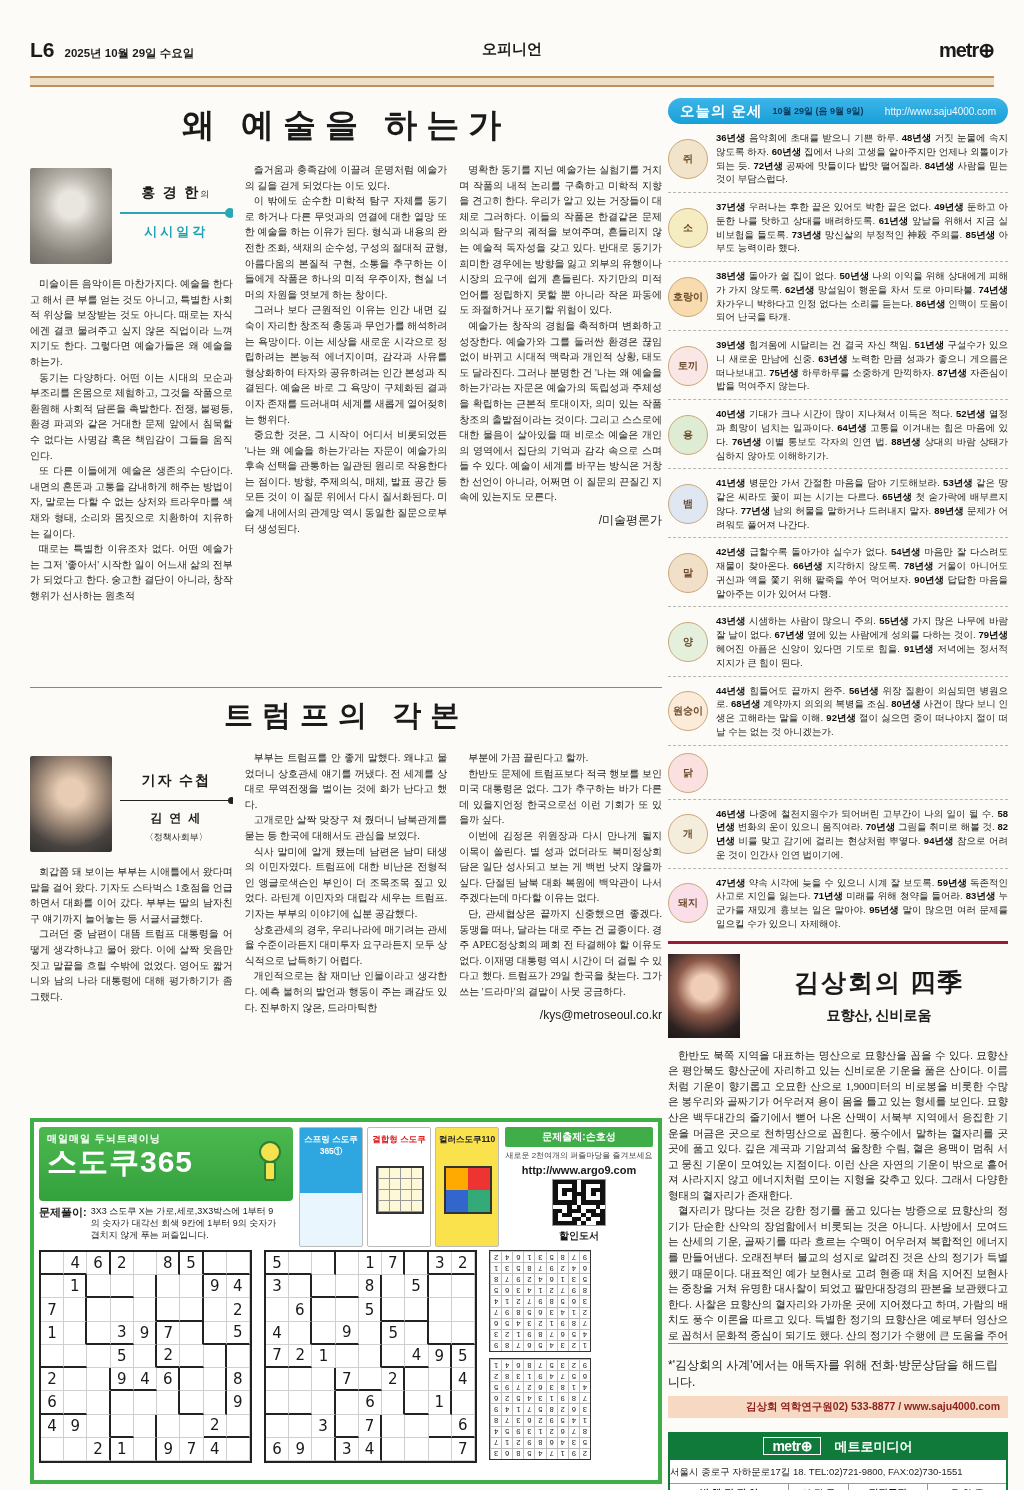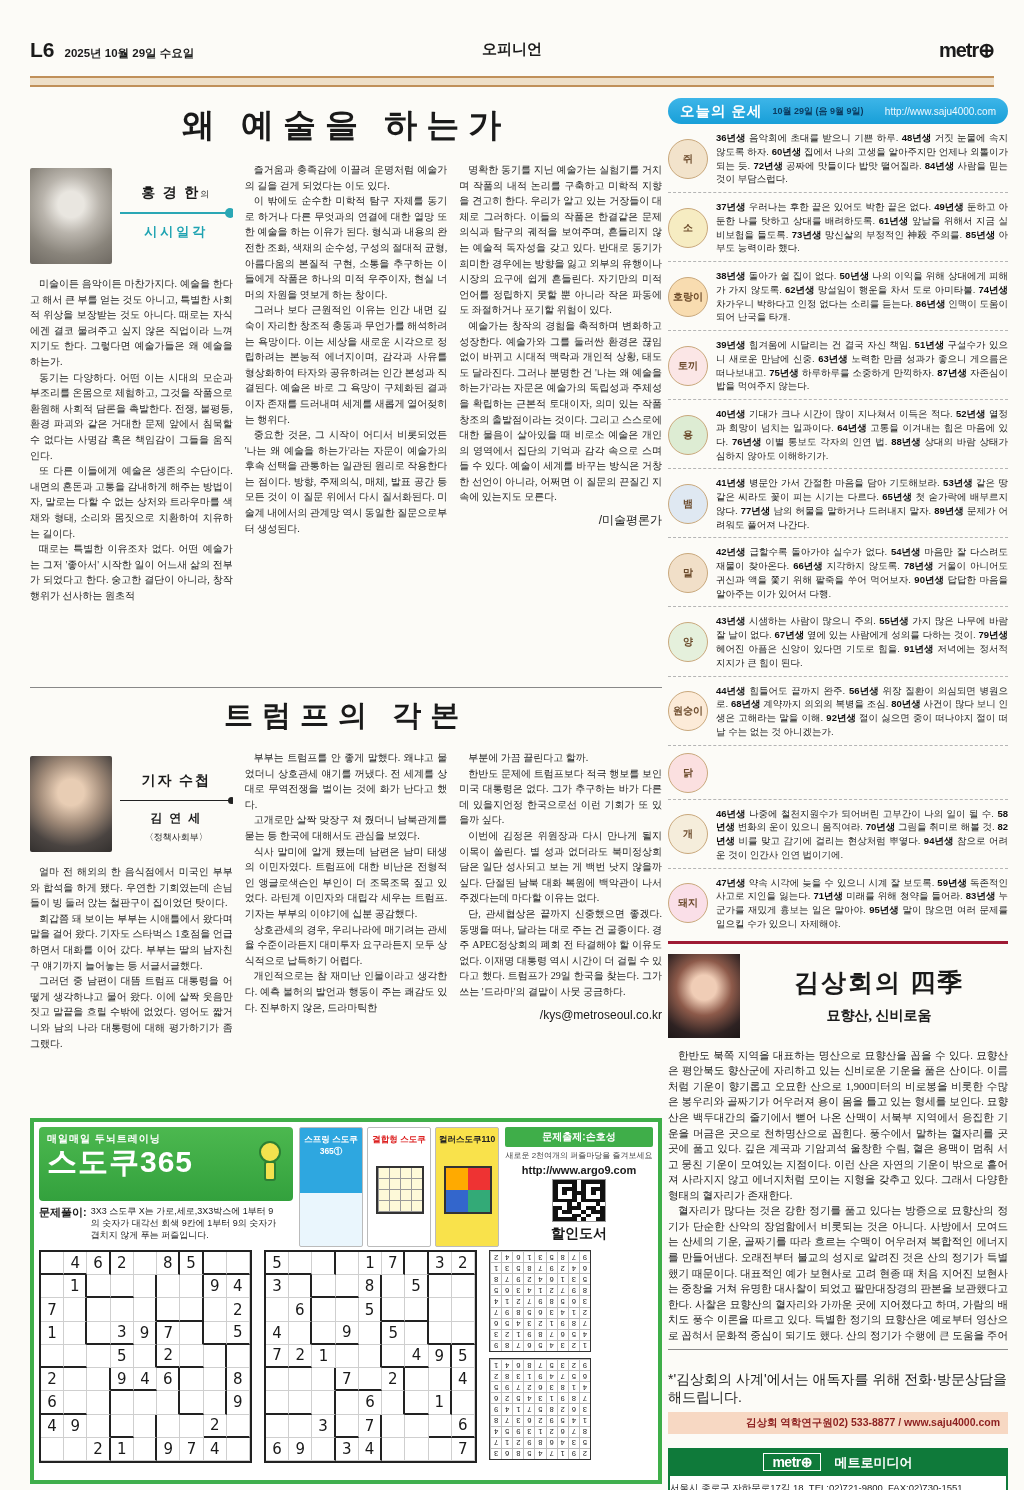--- a/index.html
+++ b/index.html
@@ -63,21 +63,21 @@
   .cover.c3 .mini{position:absolute;left:8px;top:38px;width:44px;height:44px;border:2px solid #333;
       background:conic-gradient(#e33 0 25%,#3a7 0 50%,#36c 0 75%,#fa0 0 100%);}
   .adright{flex:1;display:flex;flex-direction:column;align-items:center;gap:3px;}
   .adr-bar{width:100%;background:#3fae49;color:#fff;font-size:10px;font-weight:700;text-align:center;
            padding:3px 0;border-radius:2px;}
   .adr-note{font-size:8px;color:#444;}
   .adr-url{font-size:11px;font-weight:700;}
   .qr{width:52px;height:52px;background:#fff;border:1px solid #999;display:grid;
       grid-template-columns:repeat(11,1fr);grid-template-rows:repeat(11,1fr);}
   .qr i{background:#111;}
-  .adr-tag{font-size:14px;font-weight:700;}
+  .adr-tag{font-size:10px;font-weight:700;}
   .ad-bot{display:flex;gap:12px;padding:2px 5px;}
   .sgrid{width:209px;height:209px;border:2.5px solid #222;display:grid;
          grid-template-columns:repeat(9,1fr);grid-template-rows:repeat(9,1fr);background:#fff;}
   .s-cell{border-right:1px solid #cfcfcf;border-bottom:1px solid #cfcfcf;display:flex;align-items:center;
           justify-content:center;font-size:15px;font-weight:500;font-family:"DejaVu Sans",sans-serif;}
   .s-cell.rw{border-right:2px solid #222;}
   .s-cell.bw{border-bottom:2px solid #222;}
   .answers{display:flex;flex-direction:column;gap:6px;}
   .agrid{width:100px;height:100px;border:1.5px solid #333;display:grid;transform:rotate(180deg);
          grid-template-columns:repeat(9,1fr);grid-template-rows:repeat(9,1fr);background:#fff;}
@@ -100,21 +100,21 @@
   
   .kim-hdr{display:flex;gap:10px;align-items:center;}
   .kim-photo{width:72px;height:84px;flex:0 0 72px;
      background:radial-gradient(circle at 50% 40%, #f0cdb6 0 20%, #8d5a4a 45%, #2e2222 78%, #1d1717 100%);}
   .kim-titles{flex:1;text-align:center;}
   .kim-title{font-family:"Liberation Serif",serif;font-size:25px;font-weight:700;letter-spacing:2px;}
   .kim-sub{font-family:"Liberation Serif",serif;font-size:14px;font-weight:700;margin-top:8px;}
   .kim-body{margin-top:10px;font-family:"Liberation Serif",serif;font-size:10.6px;line-height:1.47;
             text-align:justify;height:295px;overflow:hidden;}
   .kim-body p{margin:0;text-indent:10px;}
-  .kim-note{border-top:1px solid #888;margin-top:6px;padding-top:21px;font-size:14px;}
+  .kim-note{border-top:1px solid #888;padding-top:13px;font-size:12px;}
   .kim-contact{margin-top:5px;background:#f7d8c3;color:#8c1f1f;font-weight:700;font-size:10.5px;
                text-align:right;padding:4px 8px;}
   
   .co{margin-top:14px;border:2px solid #0f7a3a;background:#fff;}
   .co-hdr{background:#0f7a3a;color:#fff;text-align:center;padding:4px 0;font-size:13px;font-weight:700;}
   .co-hdr .logo{background:#0f7a3a;border:1.5px solid #fff;padding:0 8px;margin-right:10px;
                 font-size:14px;letter-spacing:-0.5px;}
   .co-addr{text-align:left;font-size:9.5px;padding:6px 0 4px 0;border-bottom:1px solid #999;}
   .co-row{display:flex;border-bottom:1px solid #999;font-size:9.5px;}
   .co-row div{padding:3px 4px;text-align:center;}
@@ -181,21 +181,20 @@
           <div class="authbox">
             <div class="photo color"></div>
             <div class="auth-r">
               <span class="auth-name">기자 수첩</span>
               <div class="blackline"></div>
               <div class="auth-name" style="font-size:12px;">김 연 세</div>
               <div class="auth-dept">〈정책사회부〉</div>
             </div>
           </div>
           <div>
-              <p>얼마 전 해외의 한 음식점에서 미국인 부부와 합석을 하게 됐다. 우연한 기회였는데 손님들이 빙 둘러 앉는 철판구이 집이었던 탓이다.</p>
               <p>회갑쯤 돼 보이는 부부는 시애틀에서 왔다며 말을 걸어 왔다. 기자도 스타벅스 1호점을 언급하면서 대화를 이어 갔다. 부부는 딸의 남자친구 얘기까지 늘어놓는 등 서글서글했다.</p>
               <p>그러던 중 남편이 대뜸 트럼프 대통령을 어떻게 생각하냐고 물어 왔다. 이에 살짝 웃음만 짓고 말끝을 흐릴 수밖에 없었다. 영어도 짧거니와 남의 나라 대통령에 대해 평가하기가 좀 그랬다.</p>
             </div>
         </div>
         <div class="col">
             <div>
               <p>부부는 트럼프를 안 좋게 말했다. 왜냐고 물었더니 상호관세 얘기를 꺼냈다. 전 세계를 상대로 무역전쟁을 벌이는 것에 화가 난다고 했다.</p>
               <p>고개로만 살짝 맞장구 쳐 줬더니 남북관계를 묻는 등 한국에 대해서도 관심을 보였다.</p>
               <p>식사 말미에 알게 됐는데 남편은 남미 태생의 이민자였다. 트럼프에 대한 비난은 전형적인 앵글로색슨인 부인이 더 조목조목 짚고 있었다. 라틴계 이민자와 대립각 세우는 트럼프. 기자는 부부의 이야기에 십분 공감했다.</p>
               <p>상호관세의 경우, 우리나라에 매기려는 관세율 수준이라든지 대미투자 요구라든지 모두 상식적으로 납득하기 어렵다.</p>

